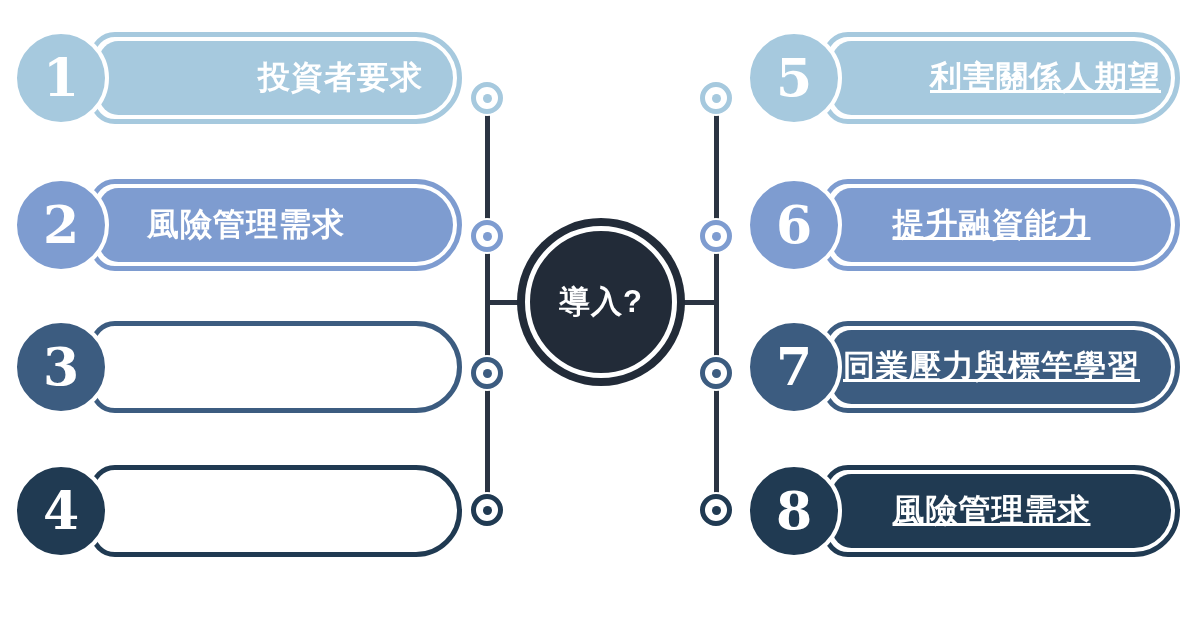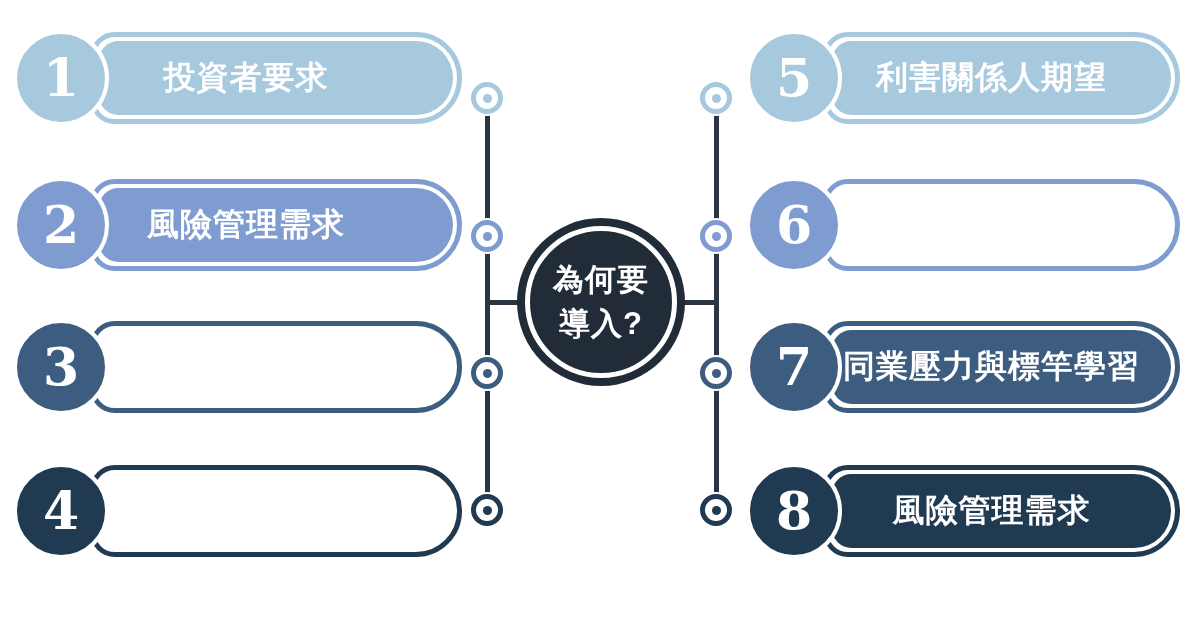--- a/index.html
+++ b/index.html
@@ -50,29 +50,29 @@
   .pill-outline{
     position:absolute;left:77px;right:0;top:2px;bottom:2px;
     border-width:5px;border-style:solid;
     border-radius:26px 48px 48px 26px;box-sizing:border-box;
   }
   .pill-fill{
     position:absolute;left:86px;right:9px;top:11px;bottom:11px;
     border-radius:20px 38px 38px 20px;
     display:flex;align-items:center;justify-content:center;
   }
-  .item.c1 .pill-outline{border-color:var(--c1);} .item.c1 .pill-fill{background:var(--c1);}
+  .item.c1 .pill-outline{border-color:var(--c1);} .item.c1 .pill-fill{background:var(--c1);justify-content:flex-end;}
   .item.c2 .pill-outline{border-color:var(--c2);} .item.c2 .pill-fill{background:var(--c2);}
   .item.c3 .pill-outline{border-color:var(--c3);} .item.c3 .pill-fill{background:var(--c3);}
   .item.c4 .pill-outline{border-color:var(--c4);} .item.c4 .pill-fill{background:var(--c4);}
   .pill-label{
     color:#ffffff;font-weight:800;font-size:32px;letter-spacing:1px;white-space:nowrap;
   }
   .item.left  .pill-label{transform:translateX(-30px);}
-  .item.right .pill-label{transform:translateX(-10px);}
+  .item.right .pill-label{transform:translateX(-10px);text-decoration:underline;}
   .num-circle{
     position:absolute;left:0;top:0;width:88px;height:88px;border-radius:50%;
     border:4px solid #ffffff;box-sizing:content-box;
     display:flex;align-items:center;justify-content:center;
   }
   .item.c1 .num-circle{background:var(--c1);}
   .item.c2 .num-circle{background:var(--c2);}
   .item.c3 .num-circle{background:var(--c3);}
   .item.c4 .num-circle{background:var(--c4);}
   .num-text{
@@ -93,21 +93,20 @@
   <div class="node c2 col-l ny1"></div>
   <div class="node c3 col-l ny2"></div>
   <div class="node c4 col-l ny3"></div>
   <div class="node c1 col-r ny0"></div>
   <div class="node c2 col-r ny1"></div>
   <div class="node c3 col-r ny2"></div>
   <div class="node c4 col-r ny3"></div>
 
   <div id="center-circle">
     <div class="center-text">
-      <div>為何要</div>
       <div>導入?</div>
     </div>
   </div>
 
   <div class="item left r0 c1">
     <div class="pill-outline"></div>
     <div class="pill-fill">
       <span class="pill-label">投資者要求</span>
     </div>
     <div class="num-circle">
@@ -144,20 +143,23 @@
     <div class="pill-fill">
       <span class="pill-label">利害關係人期望</span>
     </div>
     <div class="num-circle">
       <span class="num-text">5</span>
     </div>
   </div>
 
   <div class="item right r1 c2">
     <div class="pill-outline"></div>
+    <div class="pill-fill">
+      <span class="pill-label">提升融資能力</span>
+    </div>
     <div class="num-circle">
       <span class="num-text">6</span>
     </div>
   </div>
 
   <div class="item right r2 c3">
     <div class="pill-outline"></div>
     <div class="pill-fill">
       <span class="pill-label">同業壓力與標竿學習</span>
     </div>

